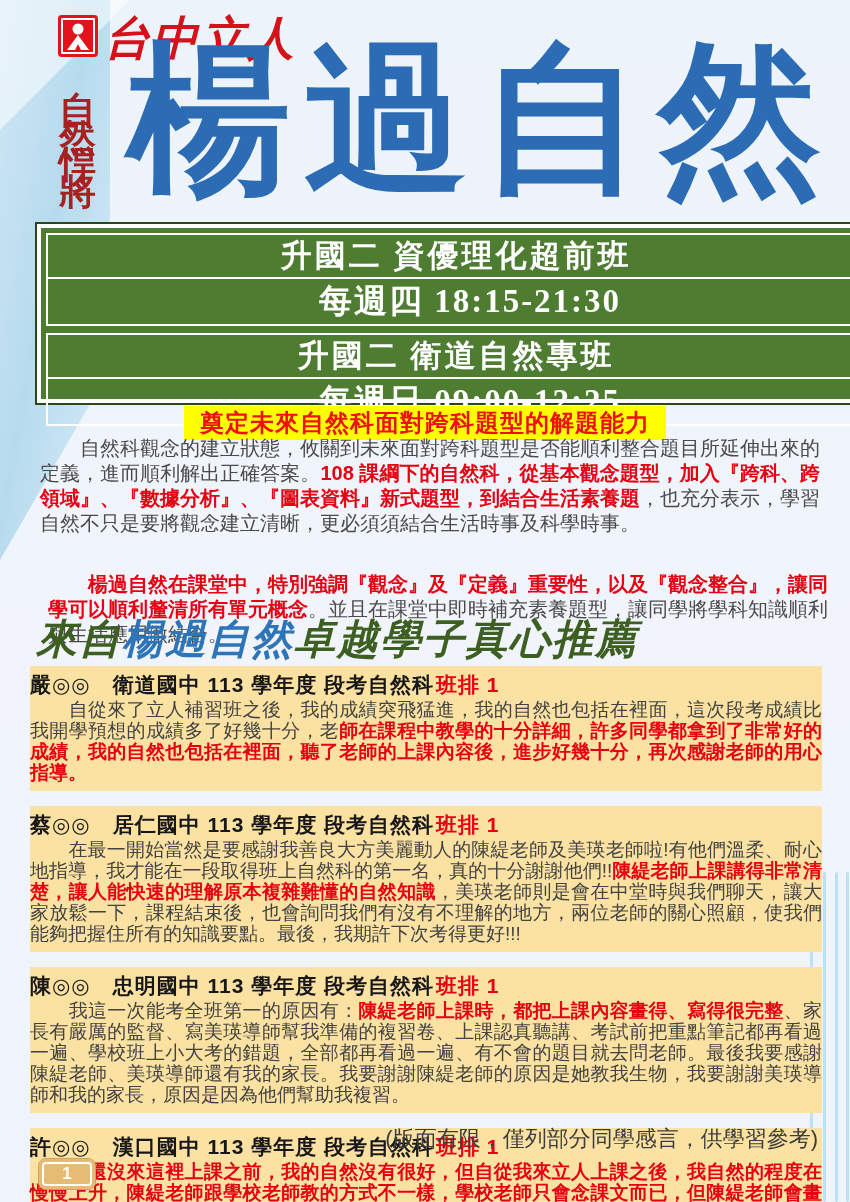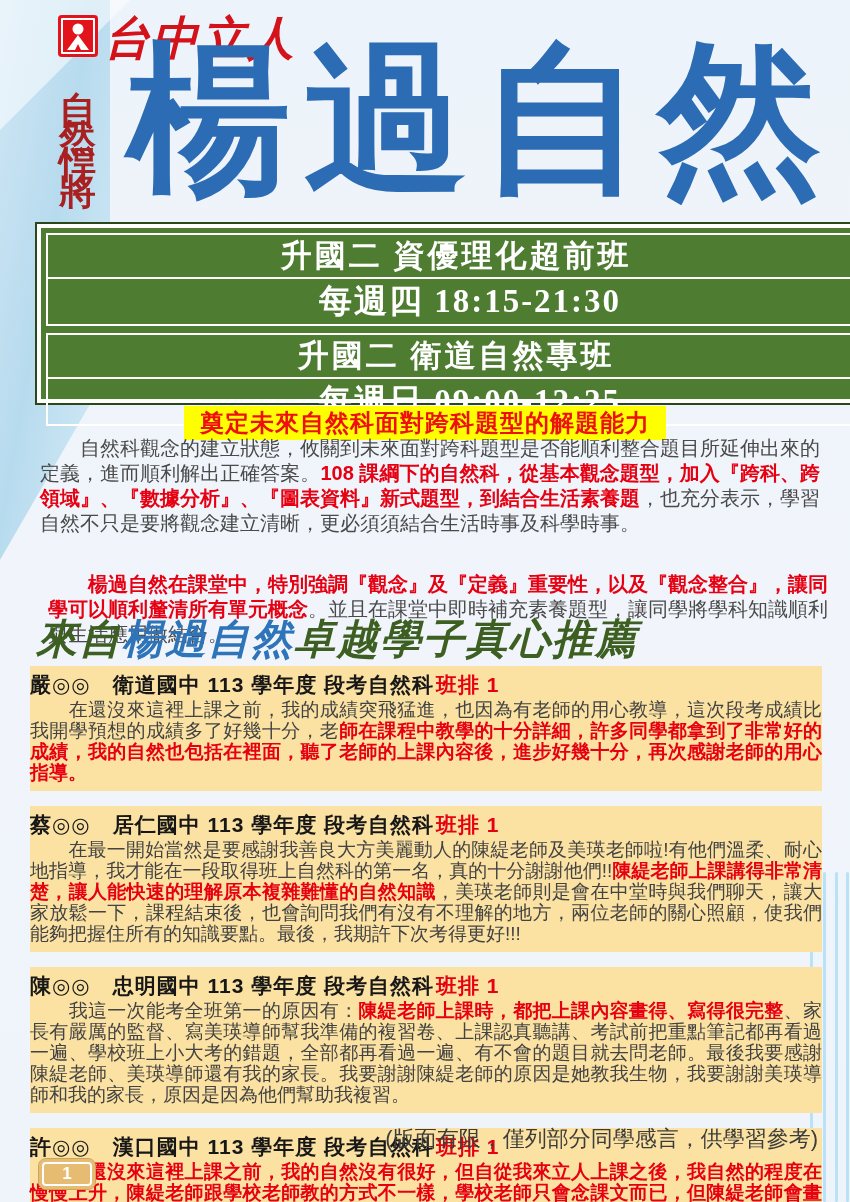--- a/index.html
+++ b/index.html
@@ -112,21 +112,21 @@
 
   <div class="para p1"><span>　　自然科觀念的建立狀態，攸關到未來面對跨科題型是否能順利整合題目所延伸出來的定義，進而順利解出正確答案。</span><span class="run-red">108 課綱下的自然科，從基本觀念題型，加入『跨科、跨領域』、『數據分析』、『圖表資料』新式題型，到結合生活素養題</span><span>，也充分表示，學習自然不只是要將觀念建立清晰，更必須須結合生活時事及科學時事。</span></div>
   <div class="para p2"><span class="run-red">　　楊過自然在課堂中，特別強調『觀念』及『定義』重要性，以及『觀念整合』，讓同學可以順利釐清所有單元概念</span><span>。並且在課堂中即時補充素養題型，讓同學將學科知識順利與生活應用做結合。</span></div>
 
   <div class="rec-heading"><span class="h-green">來自</span><span class="h-blue">楊過自然</span><span class="h-green">卓越學子真心推薦</span></div>
 
   <div class="testimonials">
 
     <div class="t-card">
       <div class="t-head"><span>嚴◎◎　衛道國中 113 學年度 段考自然科</span><span class="t-rank">班排 1</span></div>
-      <div class="t-body"><span>　　在還沒來這裡上課之前，我的成績突飛猛進，也因為有老師的用心教導，這次段考成績比我開學預想的成績多了好幾十分，老</span><span class="run-red">師在課程中教學的十分詳細，許多同學都拿到了非常好的成績，我的自然也包括在裡面，聽了老師的上課內容後，進步好幾十分，再次感謝老師的用心指導。</span></div>
+      <div class="t-body"><span>　　自從來了立人補習班之後，我的成績突飛猛進，我的自然也包括在裡面，這次段考成績比我開學預想的成績多了好幾十分，老</span><span class="run-red">師在課程中教學的十分詳細，許多同學都拿到了非常好的成績，我的自然也包括在裡面，聽了老師的上課內容後，進步好幾十分，再次感謝老師的用心指導。</span></div>
     </div>
 
     <div class="t-card">
       <div class="t-head"><span>蔡◎◎　居仁國中 113 學年度 段考自然科</span><span class="t-rank">班排 1</span></div>
       <div class="t-body"><span>　　在最一開始當然是要感謝我善良大方美麗動人的陳緹老師及美瑛老師啦!有他們溫柔、耐心地指導，我才能在一段取得班上自然科的第一名，真的十分謝謝他們!!</span><span class="run-red">陳緹老師上課講得非常清楚，讓人能快速的理解原本複雜難懂的自然知識</span><span>，美瑛老師則是會在中堂時與我們聊天，讓大家放鬆一下，課程結束後，也會詢問我們有沒有不理解的地方，兩位老師的關心照顧，使我們能夠把握住所有的知識要點。最後，我期許下次考得更好!!!</span></div>
     </div>
 
     <div class="t-card">
       <div class="t-head"><span>陳◎◎　忠明國中 113 學年度 段考自然科</span><span class="t-rank">班排 1</span></div>
       <div class="t-body"><span>　　我這一次能考全班第一的原因有：</span><span class="run-red">陳緹老師上課時，都把上課內容畫得、寫得很完整</span><span>、家長有嚴厲的監督、寫美瑛導師幫我準備的複習卷、上課認真聽講、考試前把重點筆記都再看過一遍、學校班上小大考的錯題，全部都再看過一遍、有不會的題目就去問老師。最後我要感謝陳緹老師、美瑛導師還有我的家長。我要謝謝陳緹老師的原因是她教我生物，我要謝謝美瑛導師和我的家長，原因是因為他們幫助我複習。</span></div>

